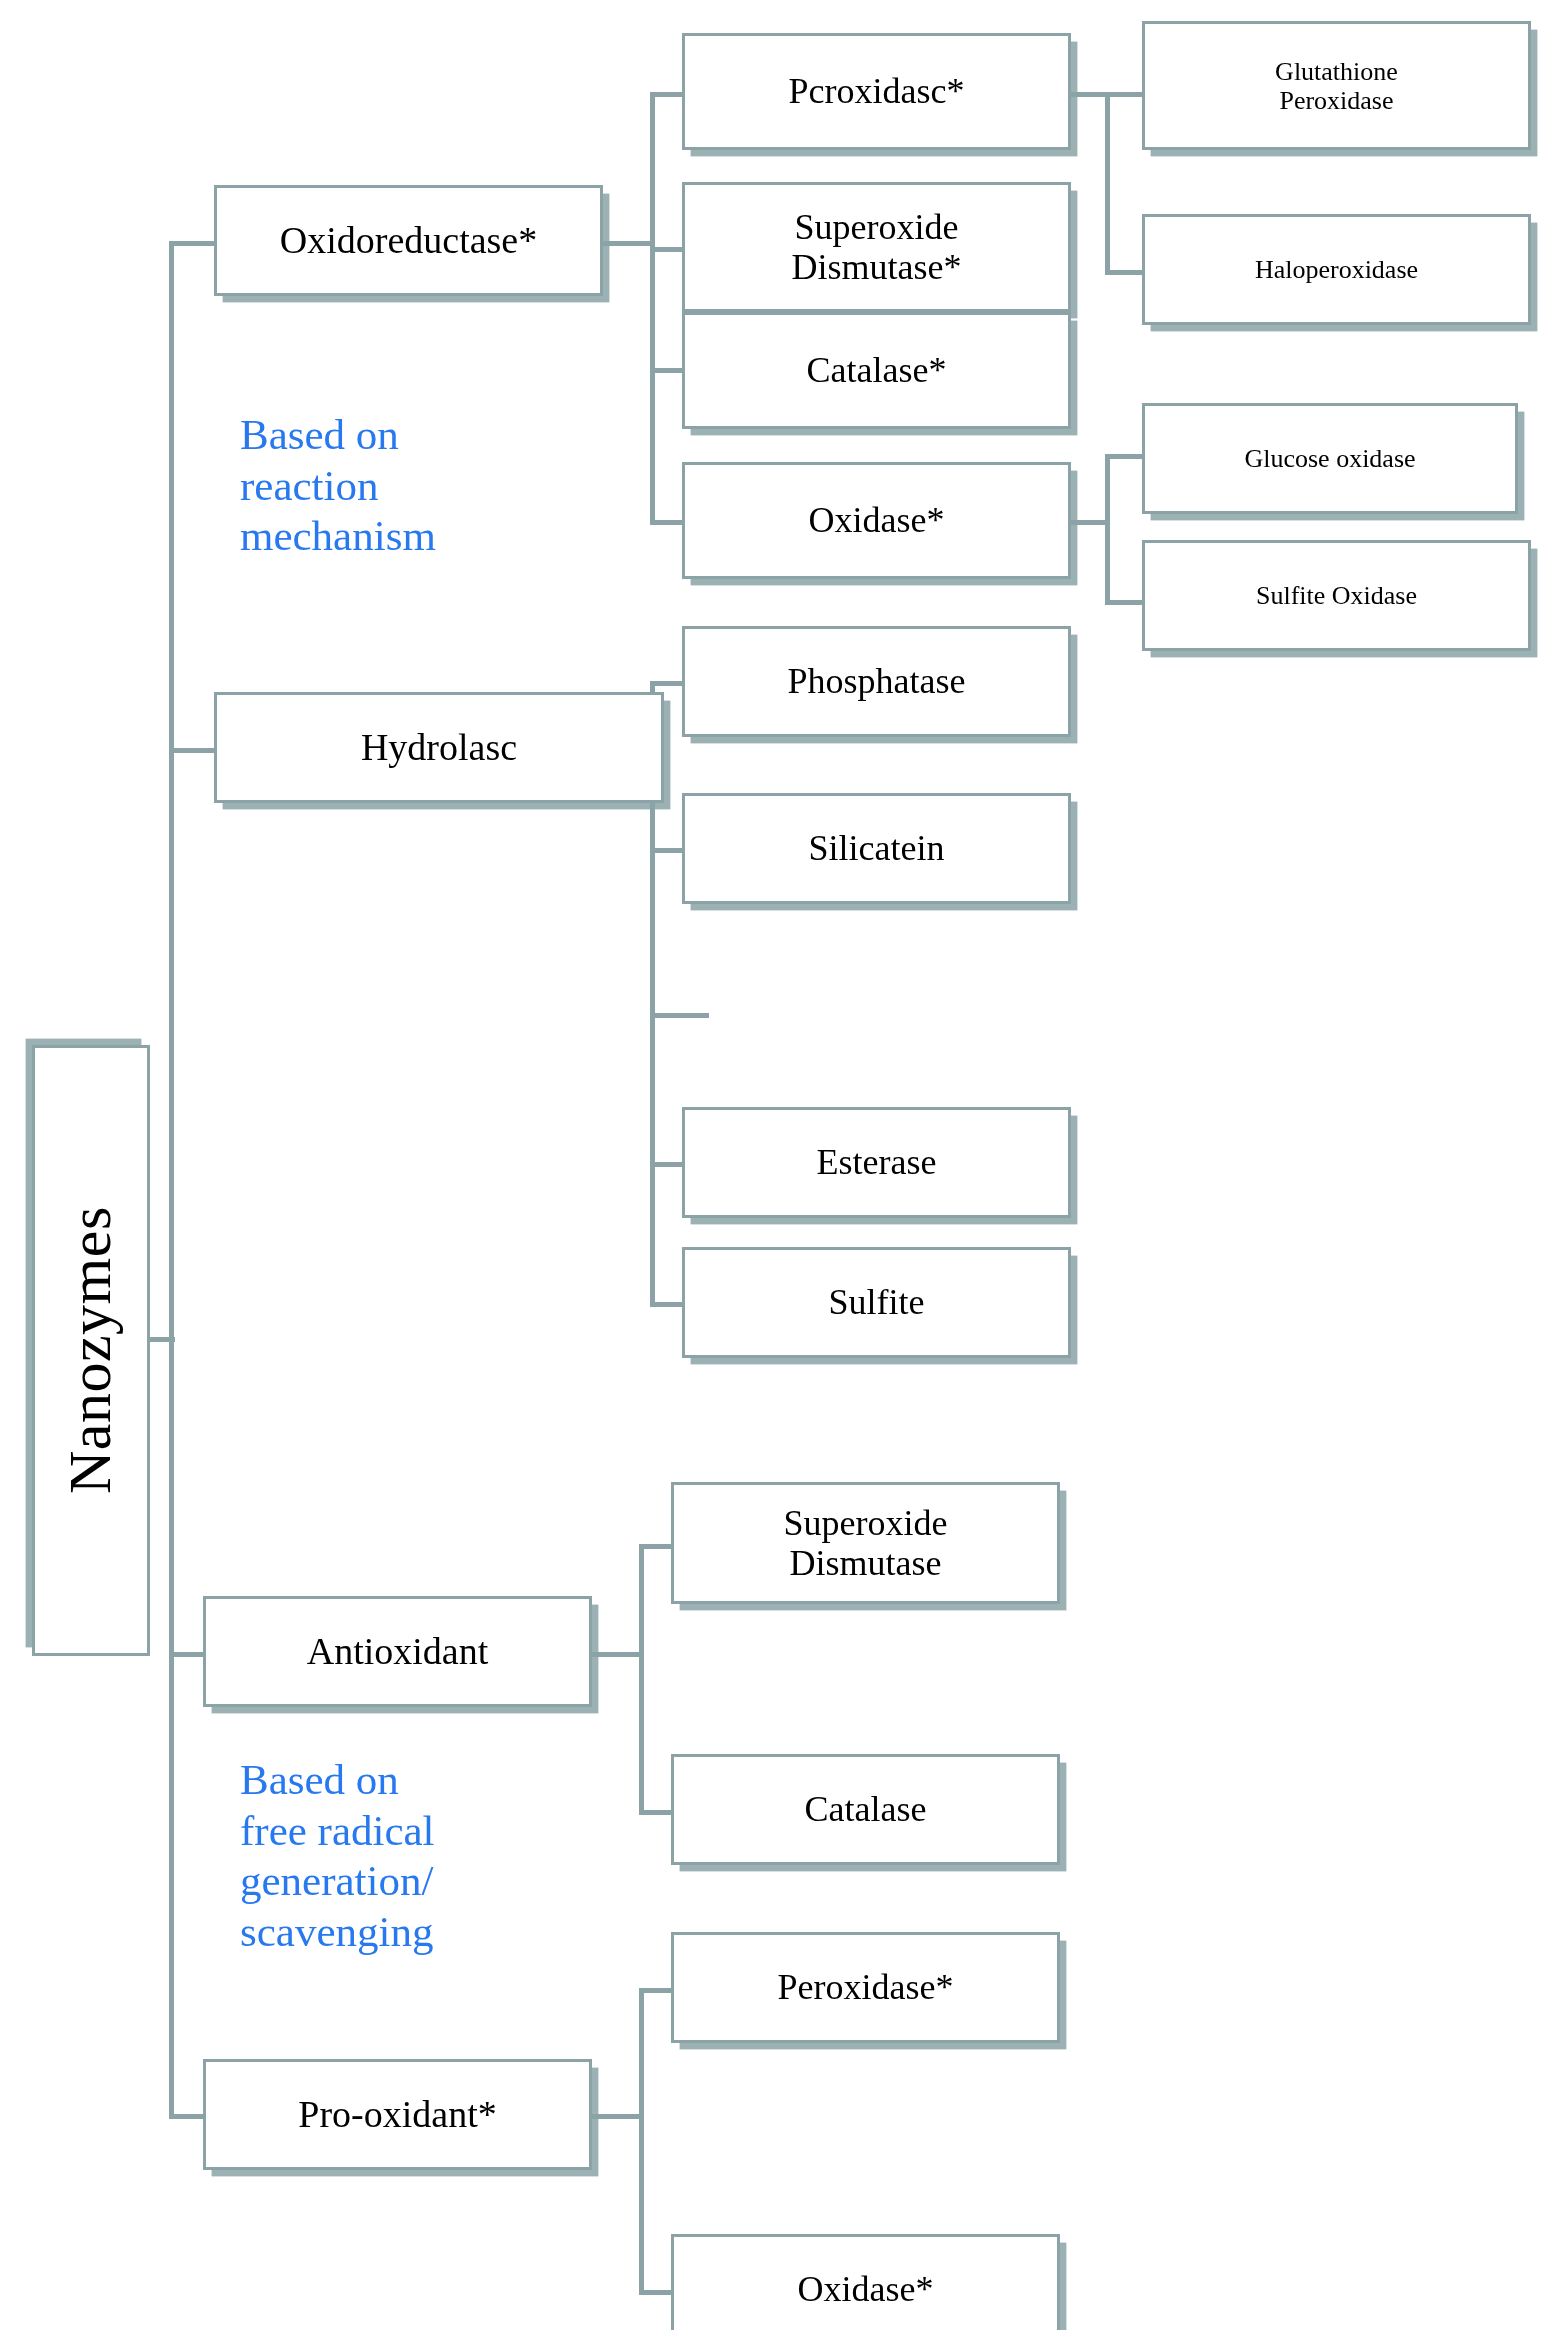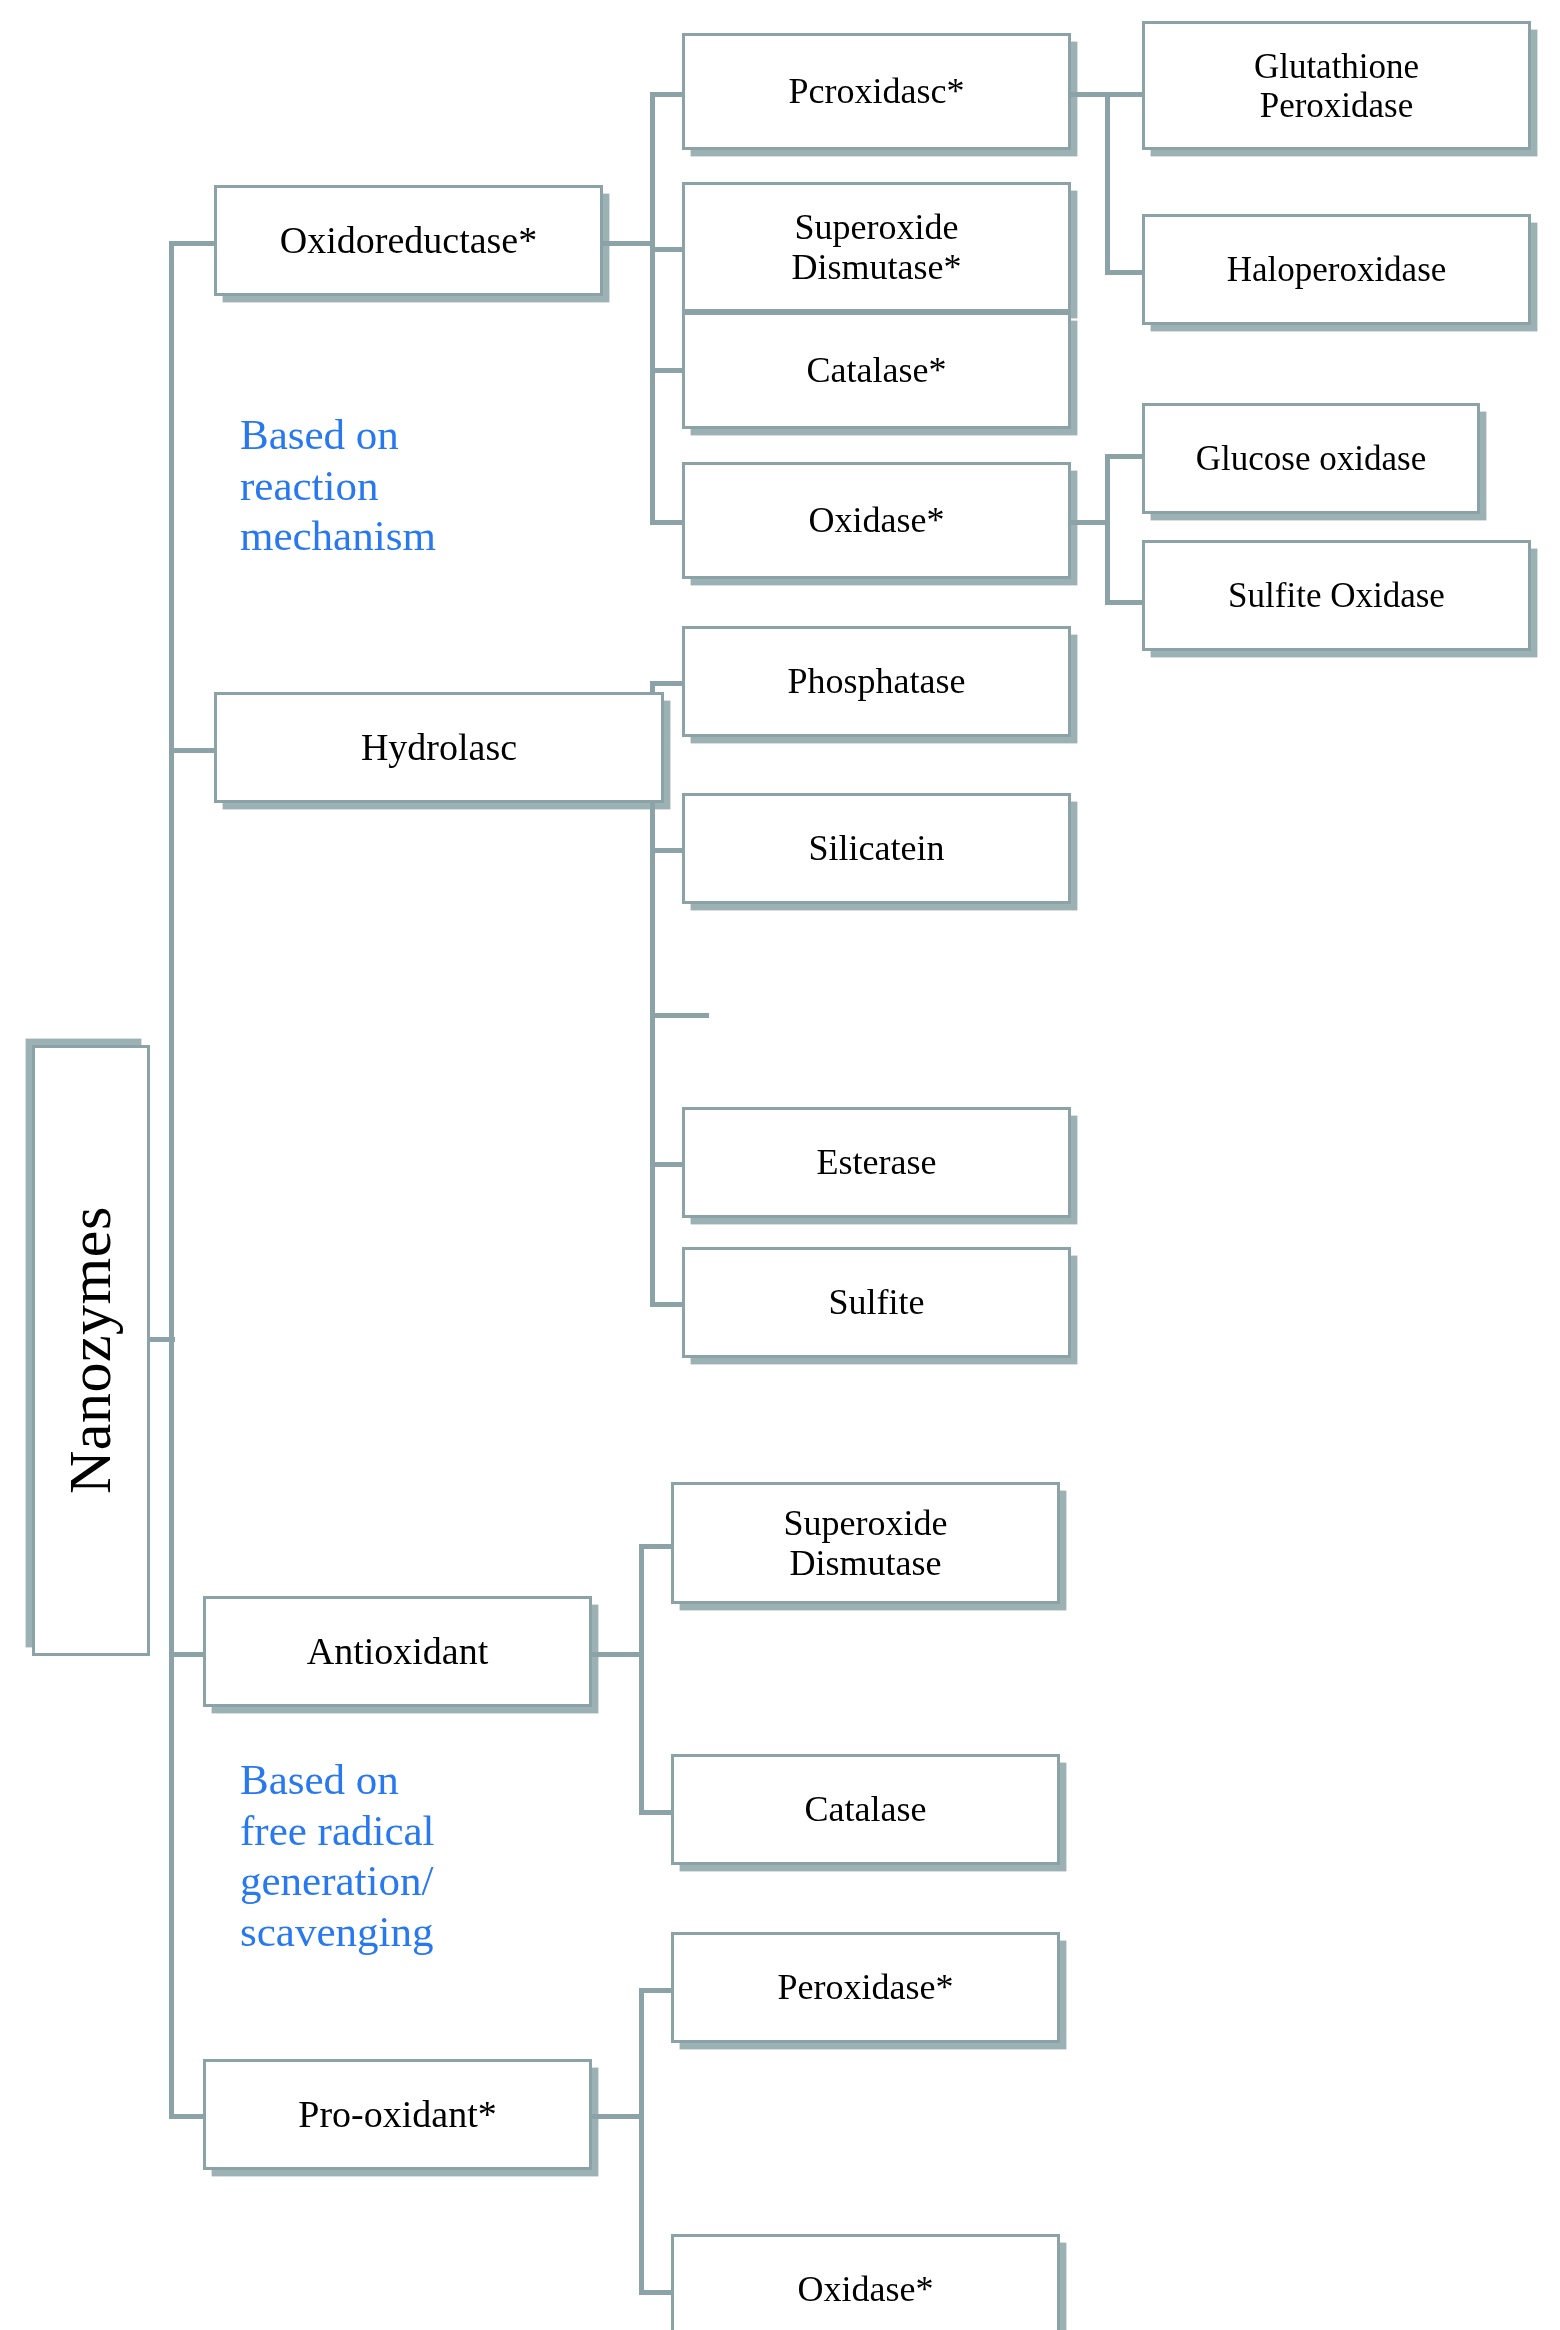--- a/index.html
+++ b/index.html
@@ -33,21 +33,21 @@
   .node.vertical{
     writing-mode:vertical-rl;
     transform:rotate(180deg);
     font-size:60px;
     letter-spacing:0.5px;
   }
   .node.vertical span{writing-mode:vertical-rl;}
   
   .lvl1{font-size:38px;}
   .lvl2{font-size:36px;}
-  .lvl3{font-size:35px;}
+  .lvl3{font-size:26px;}
   
   .ln{
     position:absolute;
     background:#8ba3a6;
     z-index:1;
   }
   .ln.v{width:4.8px;}
   .ln.h{height:4.8px;}
   
   .caption{
@@ -149,21 +149,21 @@
   </div>
 
   <div class="node lvl3" style="left:1142px; top:21.4px; width:389px; height:129px;">
     <span>Glutathione<br>Peroxidase</span>
   </div>
 
   <div class="node lvl3" style="left:1142px; top:214px; width:389px; height:111px;">
     <span>Haloperoxidase</span>
   </div>
 
-  <div class="node lvl3" style="left:1142px; top:403px; width:338px; height:111px;">
+  <div class="node lvl3" style="left:1142px; top:403px; width:376px; height:111px;">
     <span>Glucose oxidase</span>
   </div>
 
   <div class="node lvl3" style="left:1142px; top:540px; width:389px; height:111px;">
     <span>Sulfite Oxidase</span>
   </div>
 
   <div class="node lvl2" style="left:682px; top:626px; width:389px; height:111px;">
     <span>Phosphatase</span>
   </div>

